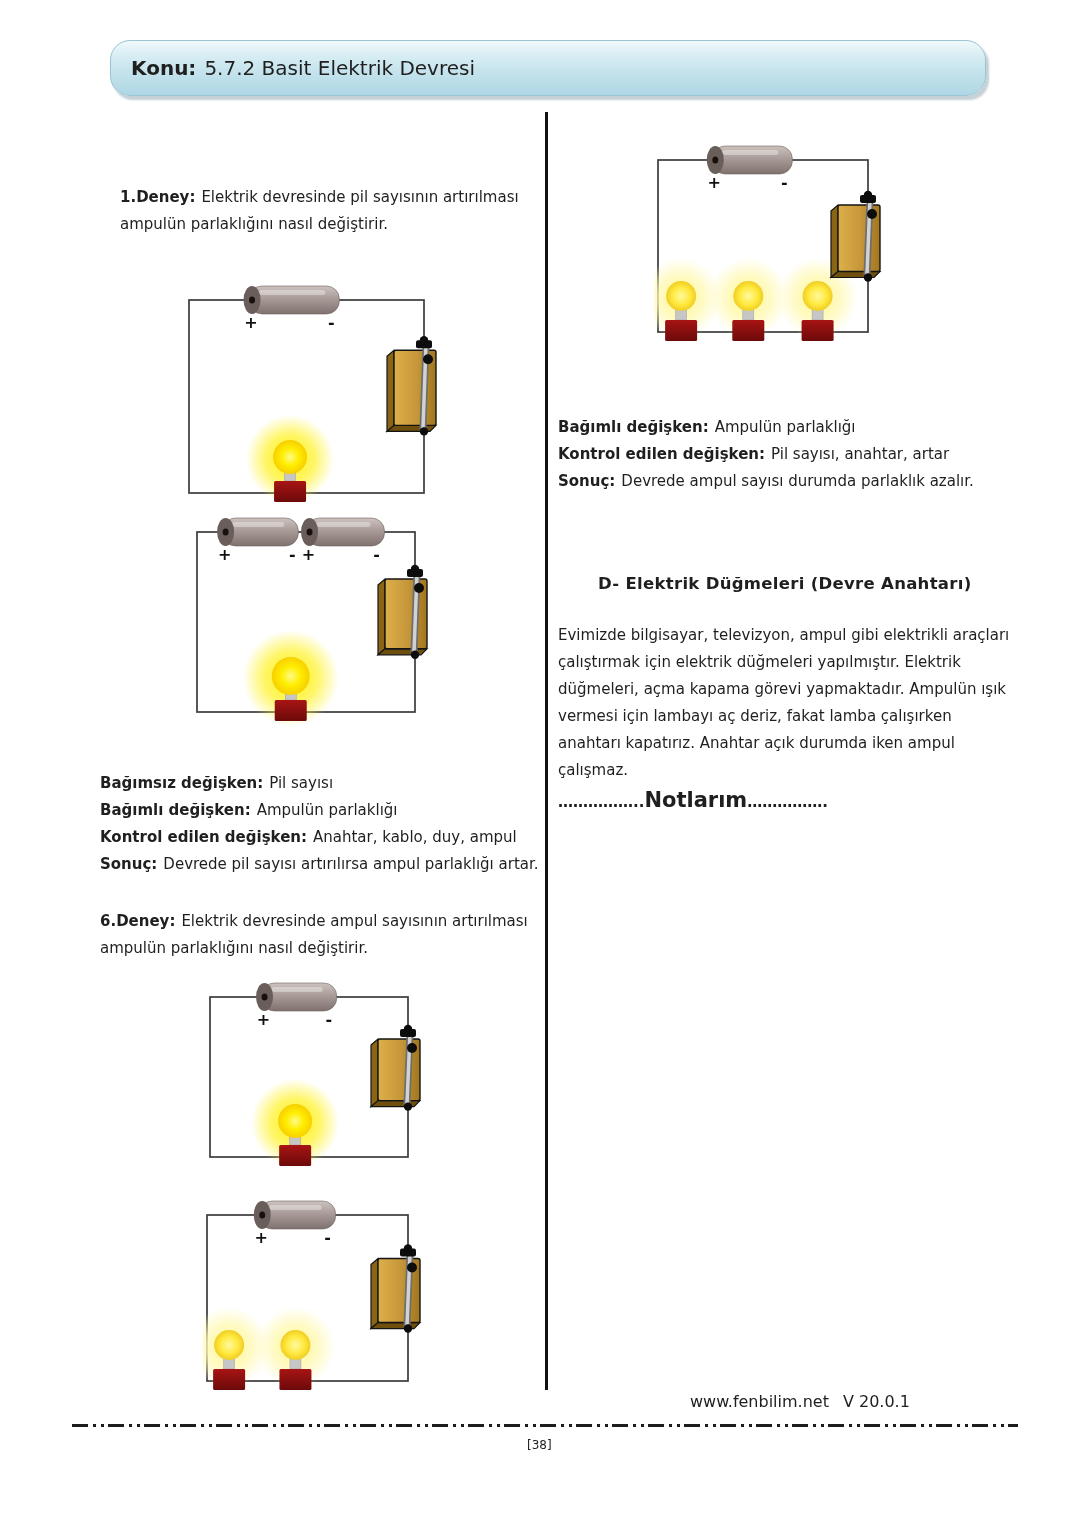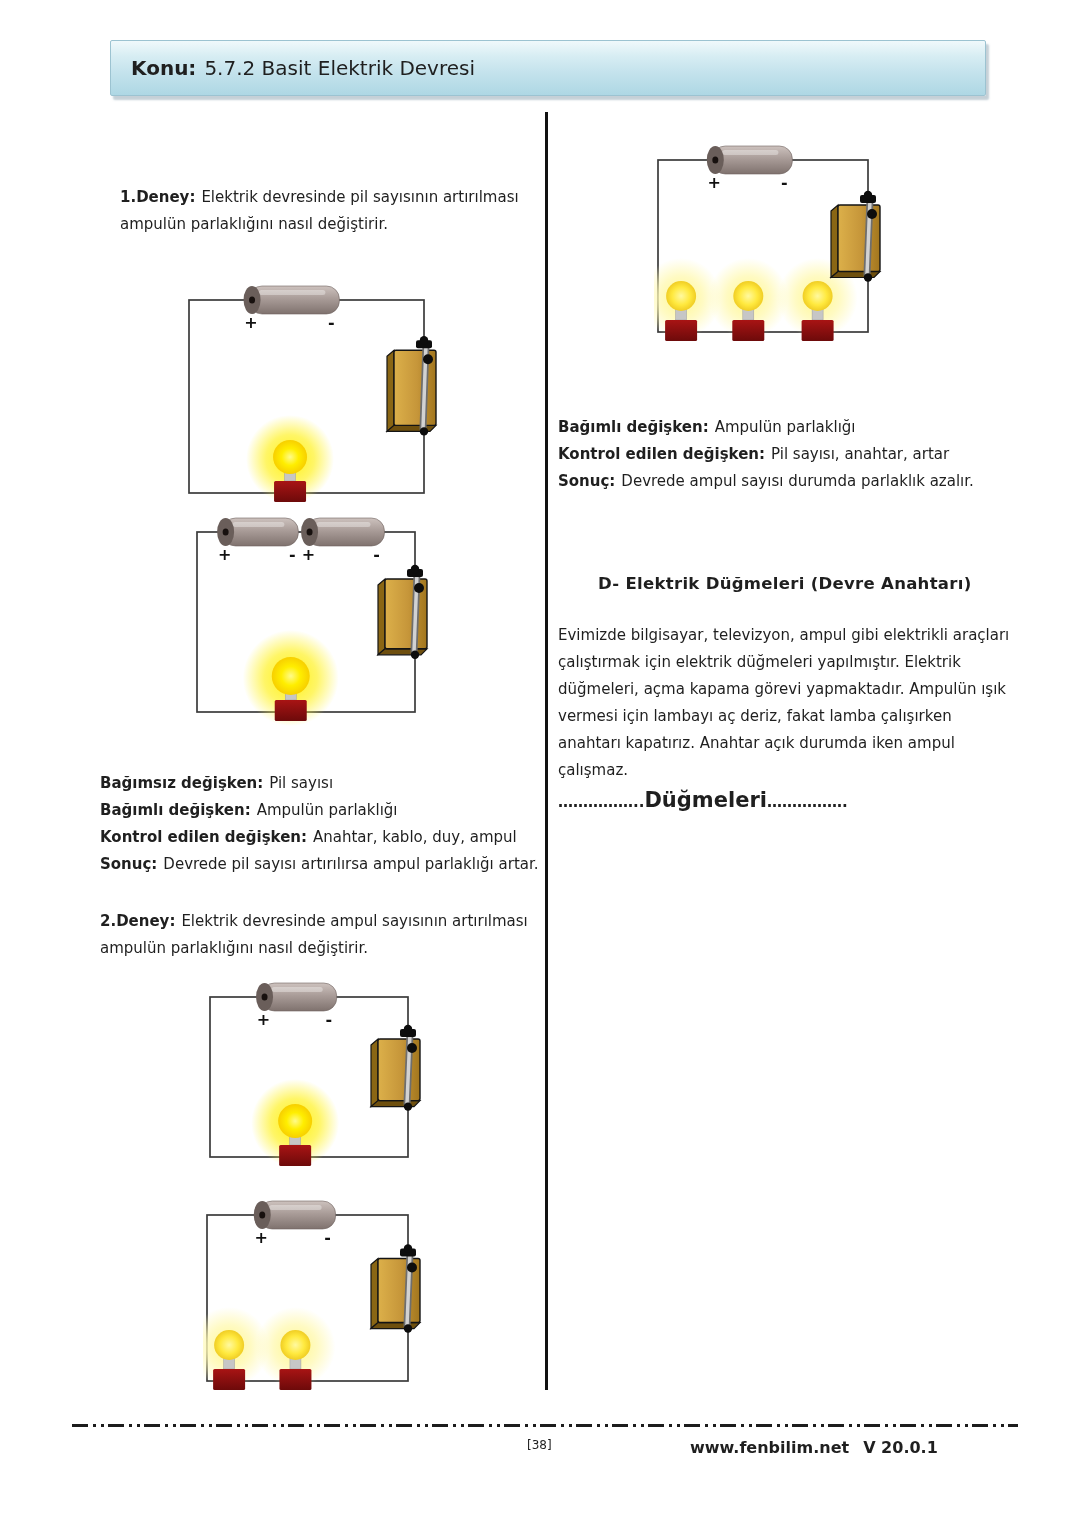--- a/index.html
+++ b/index.html
@@ -1,19 +1,19 @@
 <!DOCTYPE html>
 <html><head>
 <meta charset="utf-8">
 <style>
   html,body{margin:0;padding:0;background:#ffffff;}
   .page{position:relative;width:1080px;height:1527px;background:#fff;overflow:hidden;
         font-family:"DejaVu Sans",sans-serif;color:#1f1f1f;}
   .abs{position:absolute;}
-  .banner{left:110px;top:40px;width:876px;height:56px;border-radius:2px;
+  .banner{left:110px;top:40px;width:876px;height:56px;border-radius:20px;
           background:linear-gradient(to bottom,#f0f9fb 0%,#d7edf3 28%,#c3e2ec 60%,#aed7e4 100%);
           border:1px solid #9cc3d1;box-shadow:3px 4px 2px rgba(150,170,182,0.55);
           line-height:54px;padding-left:20px;box-sizing:border-box;font-size:20px;}
   .banner .b{font-weight:bold;margin-right:8px;}
   .divider{left:545px;top:112px;width:3px;height:1278px;background:#121212;}
   .txt{font-size:15px;line-height:27px;}
   .b{font-weight:bold;}
   .lbl{font-weight:bold;margin-right:6px;}
   .intro{left:100px;top:135px;width:442px;}
   .exp1{left:100px;top:184px;width:442px;margin-left:20px;}
@@ -27,21 +27,21 @@
   .circuit{position:absolute;}
   .c1{left:185px;top:278px;width:261px;height:231px;}
   .c2{left:193px;top:510px;width:244px;height:218px;}
   .c3{left:206px;top:975px;width:224px;height:198px;}
   .c4{left:203px;top:1193px;width:227px;height:204px;}
   .c5{left:654px;top:138px;width:236px;height:210px;}
   .rule{left:72px;top:1424px;width:946px;height:3px;
         background:repeating-linear-gradient(to right,#1c1c1c 0 16px,transparent 16px 21px,
           #1c1c1c 21px 24px,transparent 24px 29px,#1c1c1c 29px 32px,transparent 32px 36px);}
   .pageno{left:527px;top:1438px;font-size:12px;}
-  .site{left:690px;top:1438px;font-size:16px;font-weight:bold;}
+  .site{left:690px;top:1392px;font-size:16px;font-weight:normal;}
   .site .ver{margin-left:14px;}
 </style>
 </head>
 <body>
 
 <div class="page">
 
   <div class="abs banner">
     <span class="b">Konu:</span><span>5.7.2 Basit Elektrik Devresi</span>
   </div>
@@ -176,21 +176,21 @@
       </svg></div>
 
   <div class="abs txt vars1">
     <div><span class="lbl">Bağımsız değişken:</span><span>Pil sayısı</span></div>
     <div><span class="lbl">Bağımlı değişken:</span><span>Ampulün parlaklığı</span></div>
     <div><span class="lbl">Kontrol edilen değişken:</span><span>Anahtar, kablo, duy, ampul</span></div>
     <div><span class="lbl">Sonuç:</span><span>Devrede pil sayısı artırılırsa ampul parlaklığı artar.</span></div>
   </div>
 
   <div class="abs txt exp2">
-    <span class="lbl">2.Deney:</span><span>Elektrik devresinde ampul sayısının artırılması ampulün parlaklığını nasıl değiştirir.</span>
+    <span class="lbl">6.Deney:</span><span>Elektrik devresinde ampul sayısının artırılması ampulün parlaklığını nasıl değiştirir.</span>
   </div>
 
   <div class="circuit c3"><svg width="224" height="198" viewBox="0 0 224 198">
         <defs>
           <radialGradient id="g12">
             <stop offset="0" stop-color="rgba(255,241,0,0.97)"></stop>
             <stop offset="0.55" stop-color="rgba(255,243,60,0.78)"></stop>
             <stop offset="1" stop-color="rgba(255,243,60,0)"></stop>
           </radialGradient>
           <radialGradient id="g13">
@@ -413,21 +413,21 @@
   <div class="abs txt vars2">
     <div><span class="lbl">Bağımlı değişken:</span><span>Ampulün parlaklığı</span></div>
     <div><span class="lbl">Kontrol edilen değişken:</span><span>Pil sayısı, anahtar, artar</span></div>
     <div><span class="lbl">Sonuç:</span><span>Devrede ampul sayısı durumda parlaklık azalır.</span></div>
   </div>
 
   <div class="abs heading-d">D- Elektrik Düğmeleri (Devre Anahtarı)</div>
   <div class="abs txt para-d">Evimizde bilgisayar, televizyon, ampul gibi elektrikli araçları çalıştırmak için elektrik düğmeleri yapılmıştır. Elektrik düğmeleri, açma kapama görevi yapmaktadır. Ampulün ışık vermesi için lambayı aç deriz, fakat lamba çalışırken anahtarı kapatırız. Anahtar açık durumda iken ampul çalışmaz.</div>
 
   <div class="abs notes">
-    <span>……………..</span><span class="big">Düğmeleri</span><span>…………….</span>
+    <span>……………..</span><span class="big">Notlarım</span><span>…………….</span>
   </div>
 
   <div class="abs rule"></div>
   <div class="abs pageno">[38]</div>
   <div class="abs site">
     <span>www.fenbilim.net</span><span class="ver">V 20.0.1</span>
   </div>
 
 </div>
 

